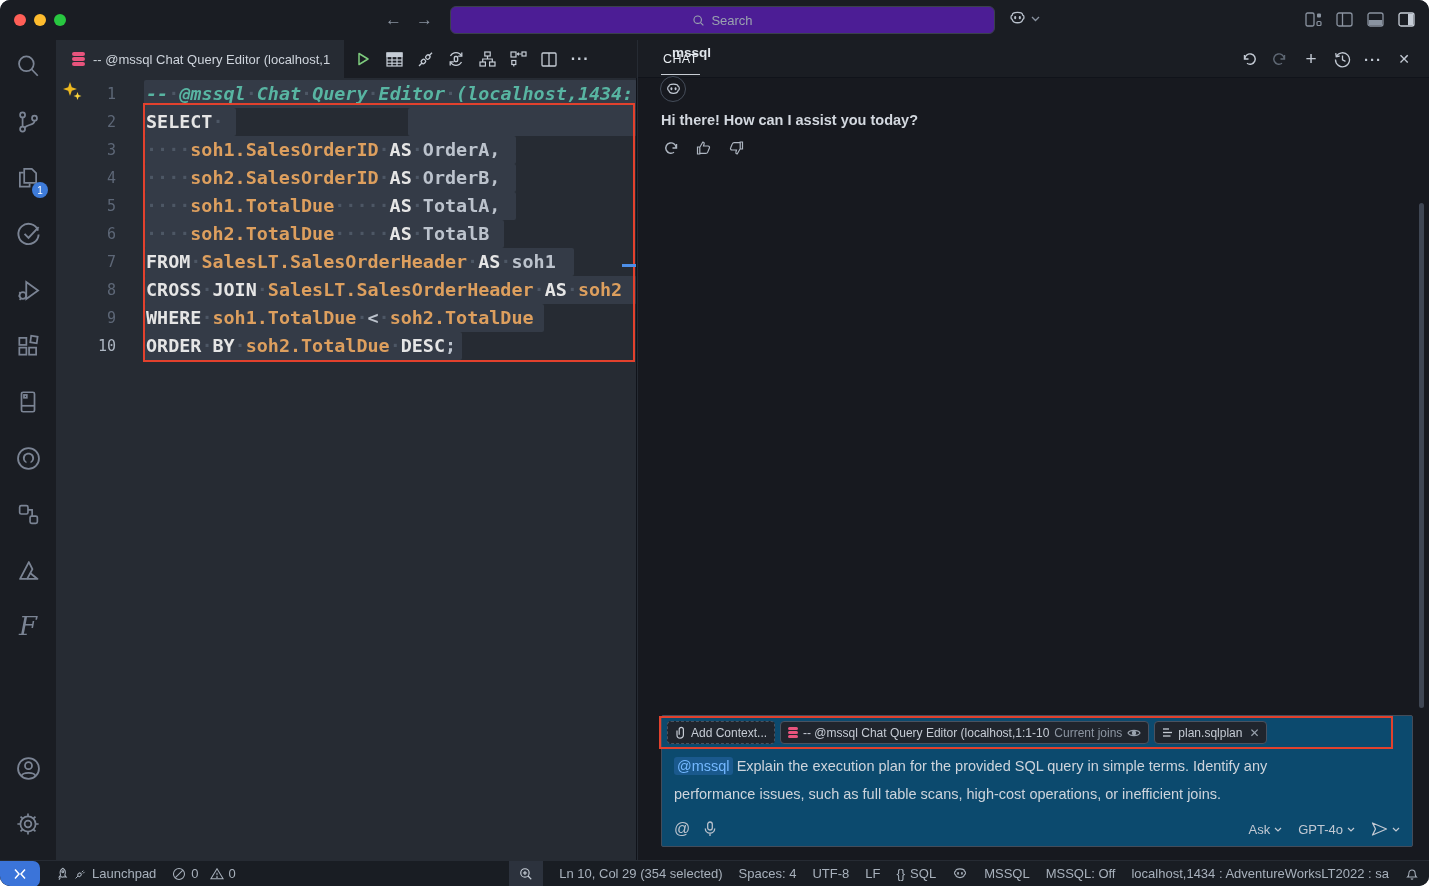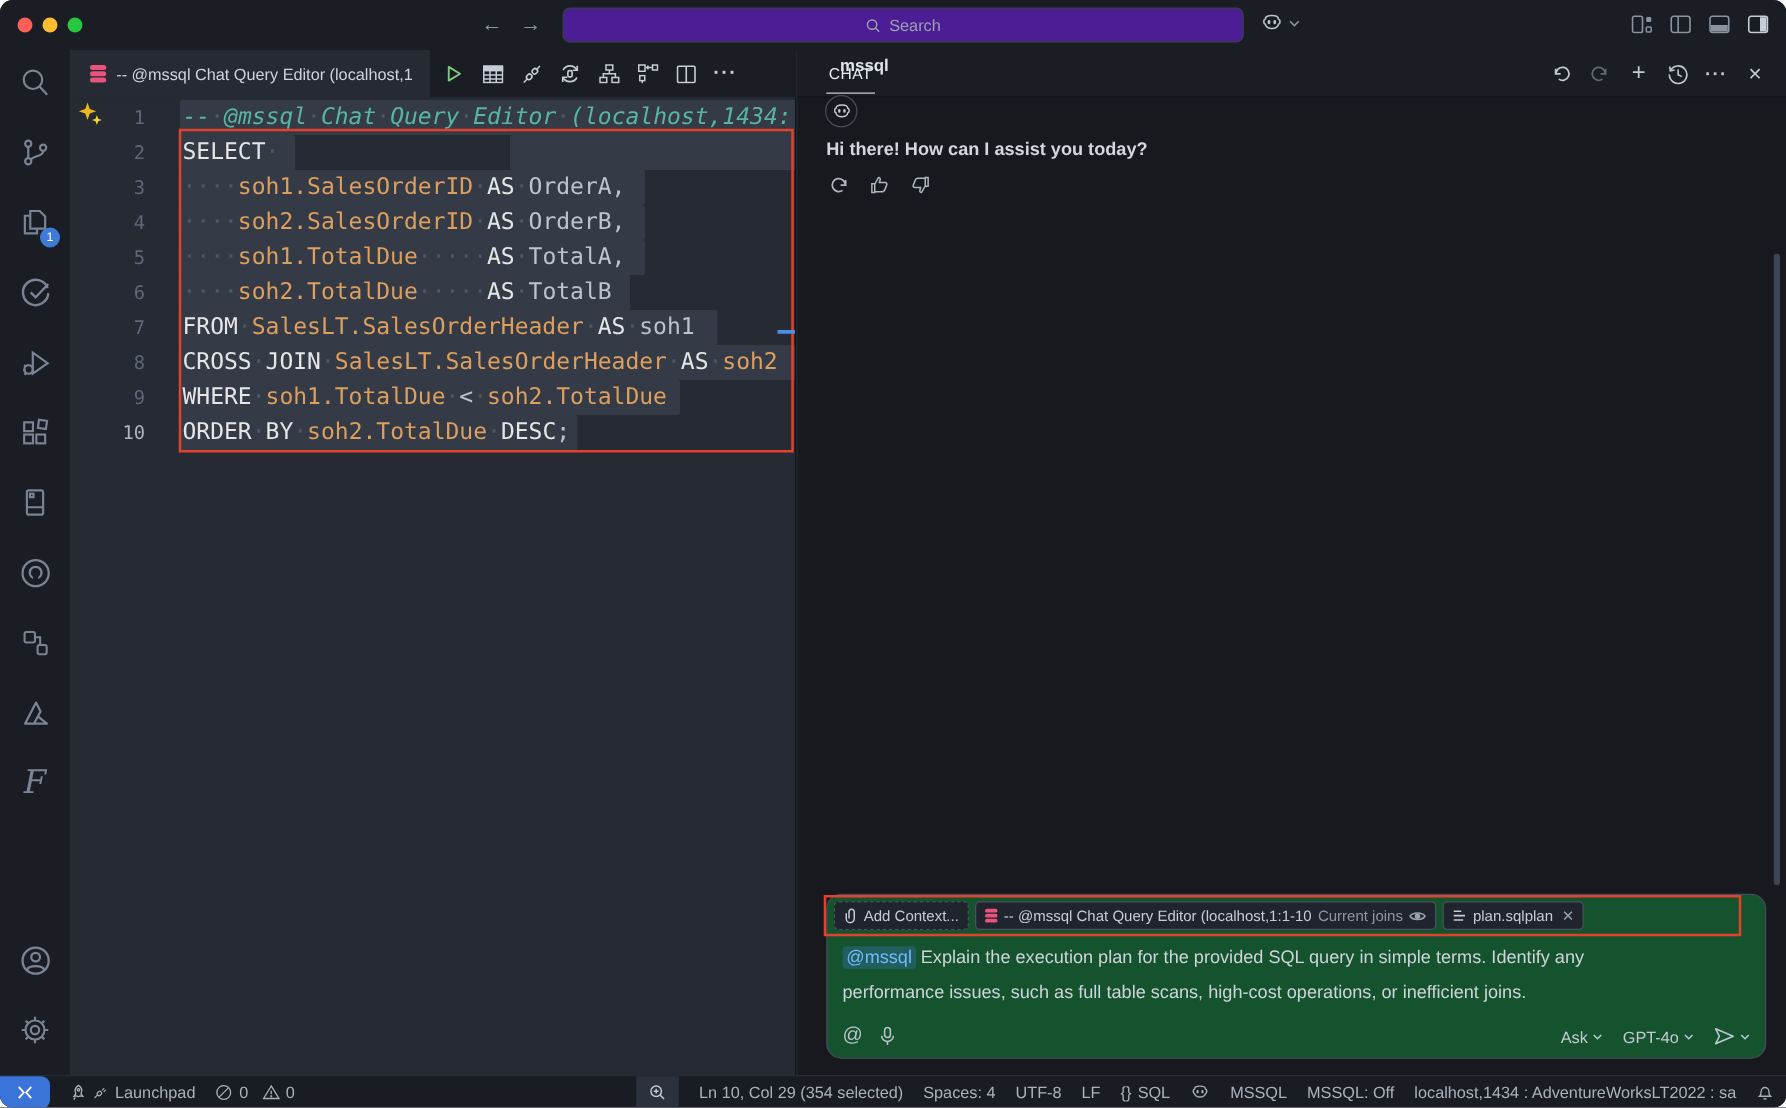--- a/index.html
+++ b/index.html
@@ -28,21 +28,21 @@
   .tab { display:flex; align-items:center; gap:8px; background:#262b33; padding:0 14px 0 16px; color:#ced4dc; font-size:13px; max-width:332px; white-space:nowrap; overflow:hidden; }
   .db-icon { display:inline-flex; flex-direction:column; gap:1.5px; }
   .db-icon i { display:block; width:13px; height:3.4px; border-radius:2px; background:#e8547d; }
   .ed-toolbar { display:flex; align-items:center; gap:9px; margin-left:8px; color:#c6cdd6; }
   .ed-toolbar .tbi { width:22px; height:22px; display:flex; align-items:center; justify-content:center; }
   .editor { position:absolute; left:56px; top:78px; width:581px; height:782px; background:#262b33; overflow:hidden; border-right:1px solid #10131a; }
   .code-area { position:absolute; inset:0; font-family:"DejaVu Sans Mono", monospace; font-size:18.4px; line-height:28px; }
   .sel-rect { position:absolute; height:28px; background:#343b47; border-radius:2px; }
   .gutter { position:absolute; left:0; top:2px; width:60px; text-align:right; color:#5d6777; font-size:15px; line-height:28px; }
   .gutter .cur { color:#adb6c2; }
-  .code-lines { position:absolute; left:90px; top:2px; white-space:pre; }
+  .code-lines { position:absolute; left:90px; top:2px; white-space:pre;font-weight:bold; }
   .code-line { height:28px; }
   .tk-c { color:#58b5a2; font-style:italic; }
   .tk-k { color:#e5e5e5; }
   .tk-o { color:#dd9f5e; }
   .tk-p { color:#bcc3cd; }
   .tk-w, .tk-wc { color:#4d5765; }
   .anno-box { position:absolute; border:2px solid #e2412d; }
   .cursor-dash { position:absolute; left:566px; top:186px; width:14px; height:3px; background:#4d8fe8; }
   .sparkle { position:absolute; left:6px; top:3px; }
 
@@ -53,21 +53,21 @@
   .chat-hicons { position:absolute; right:16px; top:0; height:38px; display:flex; align-items:center; gap:13px; color:#c2c9d3; }
   .chat-hicons .dim { color:#5f6874; }
   .hicon { width:18px; height:18px; display:flex; align-items:center; justify-content:center; font-size:15px; }
   .msg { position:absolute; left:22px; top:36px; }
   .avatar { width:26px; height:26px; border:1px solid #454d5a; border-radius:50%; display:flex; align-items:center; justify-content:center; color:#c3cad4; }
   .msg-author { position:absolute; left:34px; top:5px; color:#dfe4ea; font-weight:bold; font-size:13.5px; }
   .msg-text { position:absolute; left:23px; top:72px; color:#d3d8df; font-size:14.5px;font-weight:bold; }
   .msg-actions { position:absolute; left:26px; top:100px; display:flex; gap:16px; color:#aeb6c1; }
   .chat-scrollbar { position:absolute; right:5px; top:163px; width:5px; height:505px; background:#3f4653; border-radius:3px; }
 
-  .input-wrap { position:absolute; left:23px; top:675px; width:752px; height:132px; border:1px solid #434c5a; border-radius:12px; background:#14532d; }
+  .input-wrap { position:absolute; left:23px; top:675px; width:752px; height:132px; border:1px solid #434c5a; border-radius:2px; background:#0c4a6e; }
   .pills { display:flex; gap:5px; padding:5px 0 0 5px; align-items:center; }
   .pill { height:23px; display:inline-flex; align-items:center; gap:5px; padding:0 7px; border:1px solid #4a5260; border-radius:4px; color:#c6ccd5; font-size:12px; white-space:nowrap; background:#20252d; }
   .pill.dashed { border-style:dashed; }
   .pill .dim { color:#8d96a2; }
   .pill .db-icon i { width:10px; height:2.6px; }
   .pill .x { color:#9aa3ae; font-size:12px; margin-left:2px; }
   .input-text { padding:8px 12px 0 12px; color:#ced4dc; font-size:14.5px; line-height:28px; }
   .mention { background:rgba(64,128,224,.28); color:#74b8ff; border-radius:3px; padding:1px 3px; }
   .input-controls { position:absolute; left:0; bottom:0; width:100%; height:34px; display:flex; align-items:center; padding:0 12px; color:#b9c1cc; }
   .ic-left { display:flex; align-items:center; gap:14px; }

